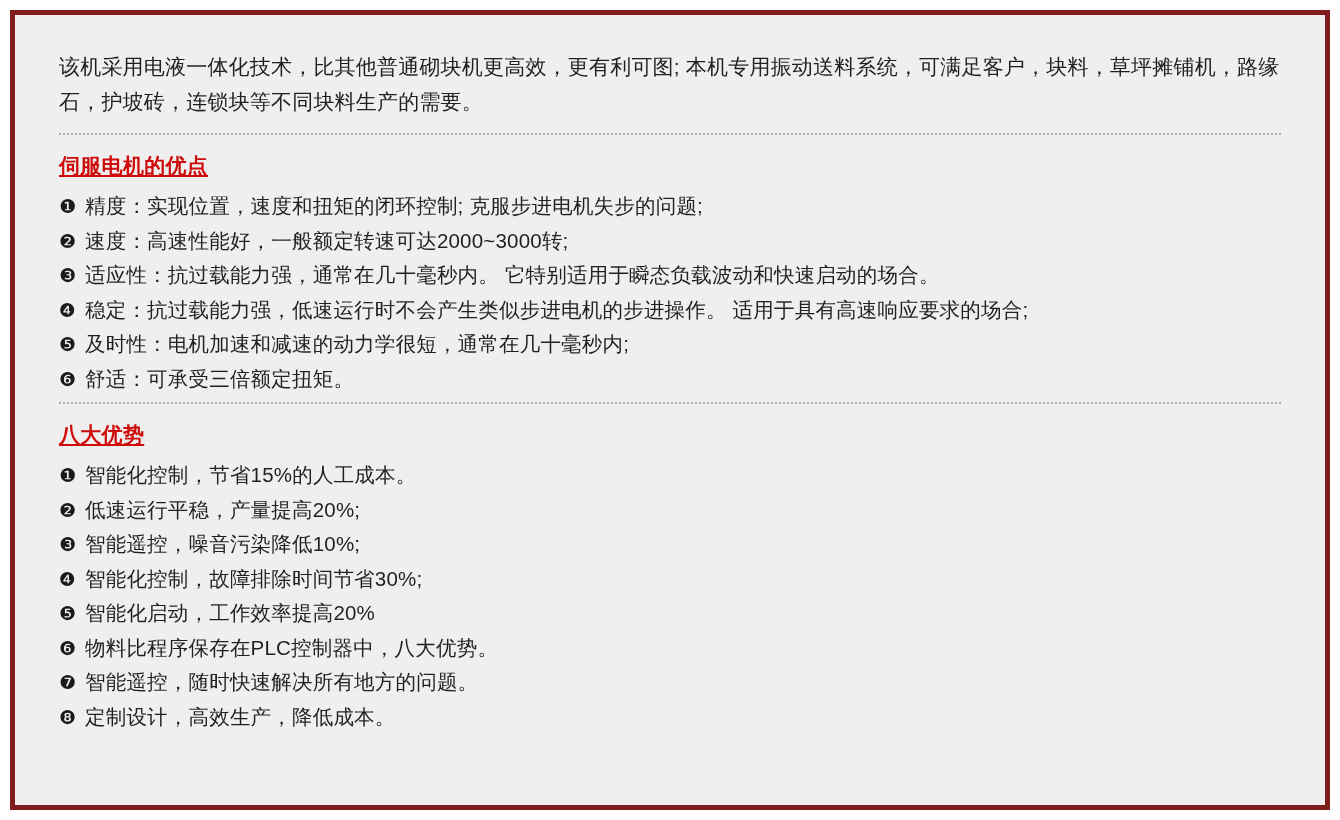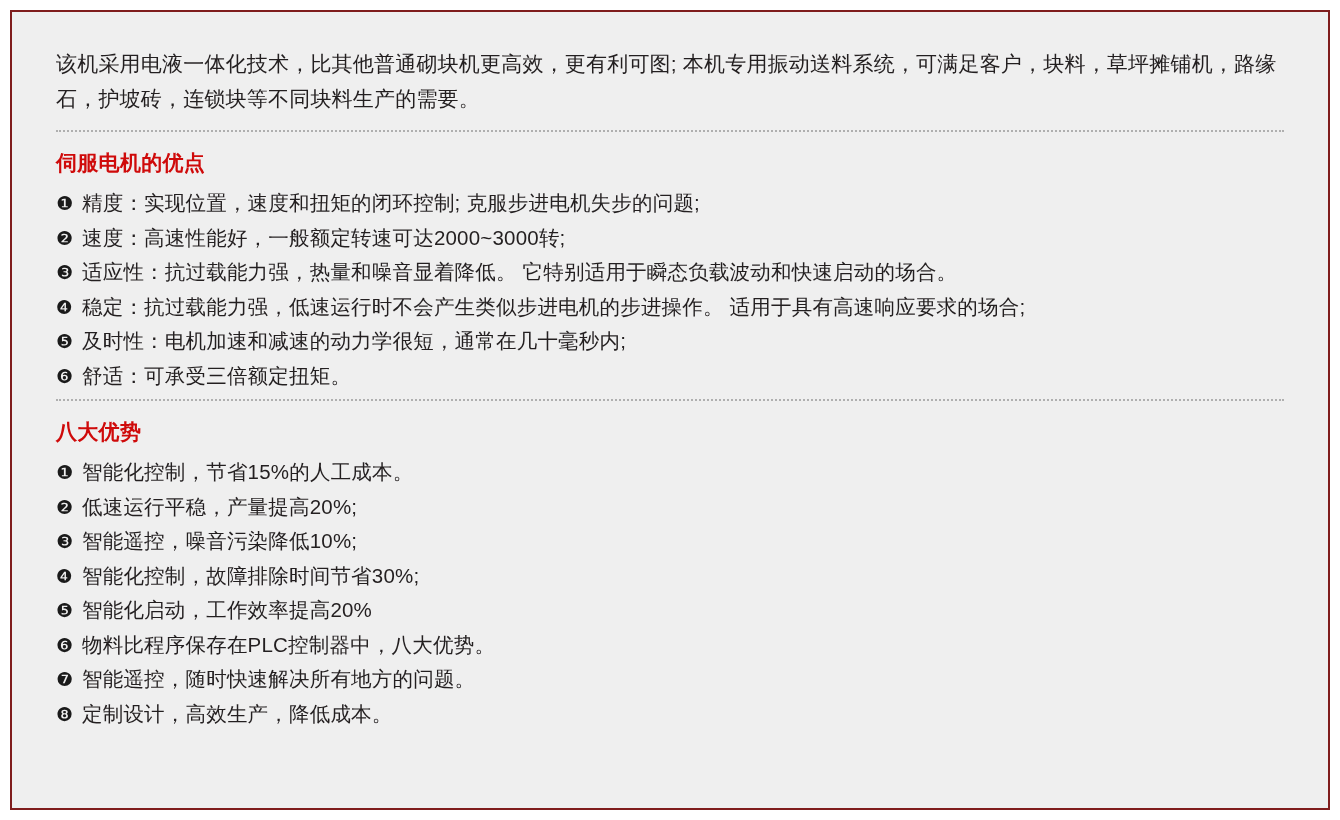--- a/index.html
+++ b/index.html
@@ -18,21 +18,21 @@
     background: #ffffff;
     overflow: hidden;
   }
   .panel {
     position: absolute;
     left: 10px;
     top: 10px;
     width: 1320px;
     height: 800px;
     background: #efefef;
-    border: 2px solid #7f1d1d;
+    border: 5px solid #7f1d1d;
     padding: 34px 44px 10px 44px;
   }
   .intro {
     font-size: 21px;
     line-height: 35px;
     color: #231f20;
     letter-spacing: 0.2px;
     margin: 0 0 14px 0;
     max-width: 1230px;
   }
@@ -44,20 +44,21 @@
     opacity: 0.75;
   }
   .section { margin-bottom: 6px; }
   .section-title {
     color: #cf0a0a;
     font-size: 21px;
     font-weight: bold;
     line-height: 30px;
     margin: 0 0 8px 0;
     letter-spacing: 0.3px;
+    text-decoration: underline;
   }
   ul.items {
     list-style: none;
     margin: 0;
     padding: 0;
   }
   ul.items li {
     display: flex;
     align-items: baseline;
     font-size: 20.5px;
@@ -94,21 +95,21 @@
         <li>
           <span class="num">❶</span>
           <span class="txt">精度：实现位置，速度和扭矩的闭环控制; 克服步进电机失步的问题;</span>
         </li>
         <li>
           <span class="num">❷</span>
           <span class="txt">速度：高速性能好，一般额定转速可达2000~3000转;</span>
         </li>
         <li>
           <span class="num">❸</span>
-          <span class="txt">适应性：抗过载能力强，热量和噪音显着降低。 它特别适用于瞬态负载波动和快速启动的场合。</span>
+          <span class="txt">适应性：抗过载能力强，通常在几十毫秒内。 它特别适用于瞬态负载波动和快速启动的场合。</span>
         </li>
         <li>
           <span class="num">❹</span>
           <span class="txt">稳定：抗过载能力强，低速运行时不会产生类似步进电机的步进操作。 适用于具有高速响应要求的场合;</span>
         </li>
         <li>
           <span class="num">❺</span>
           <span class="txt">及时性：电机加速和减速的动力学很短，通常在几十毫秒内;</span>
         </li>
         <li>

